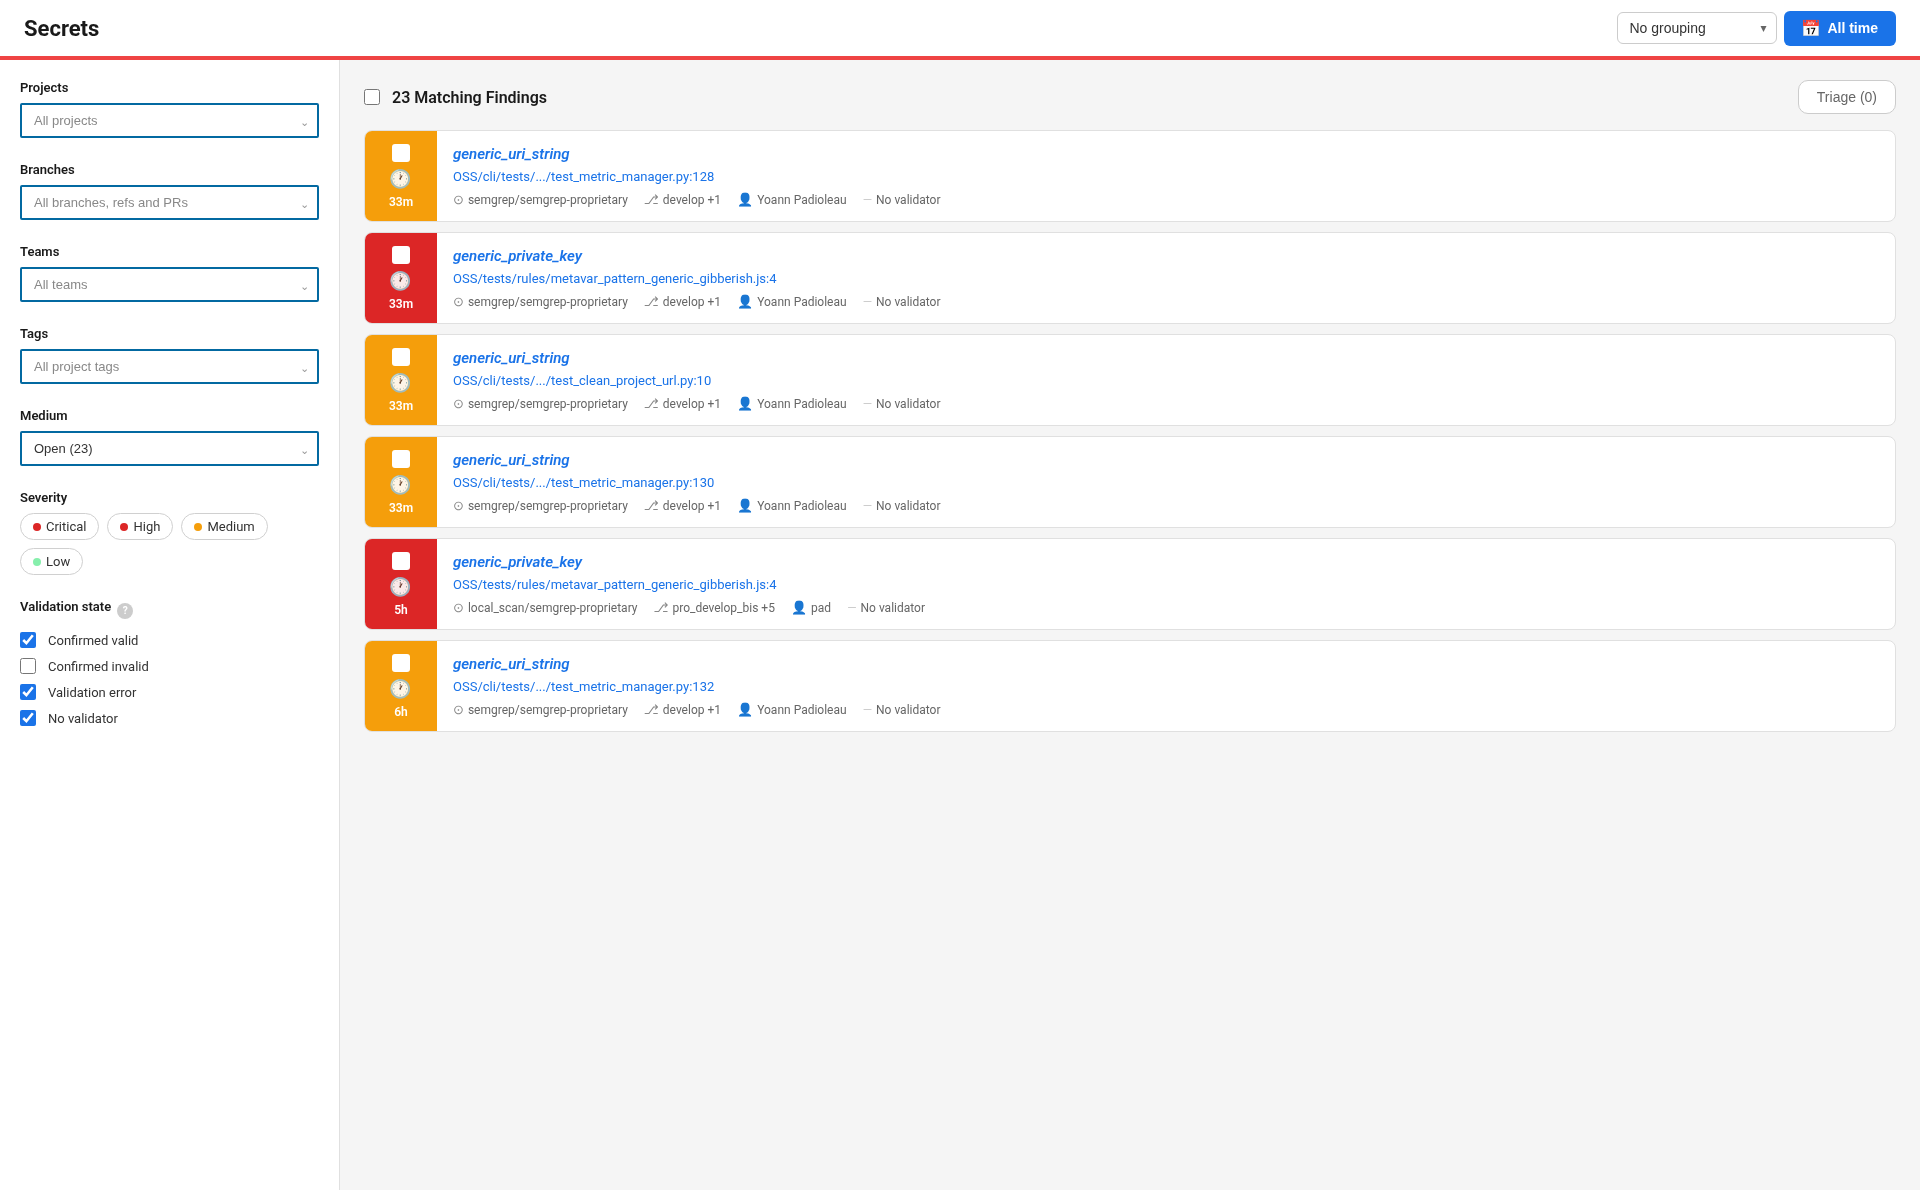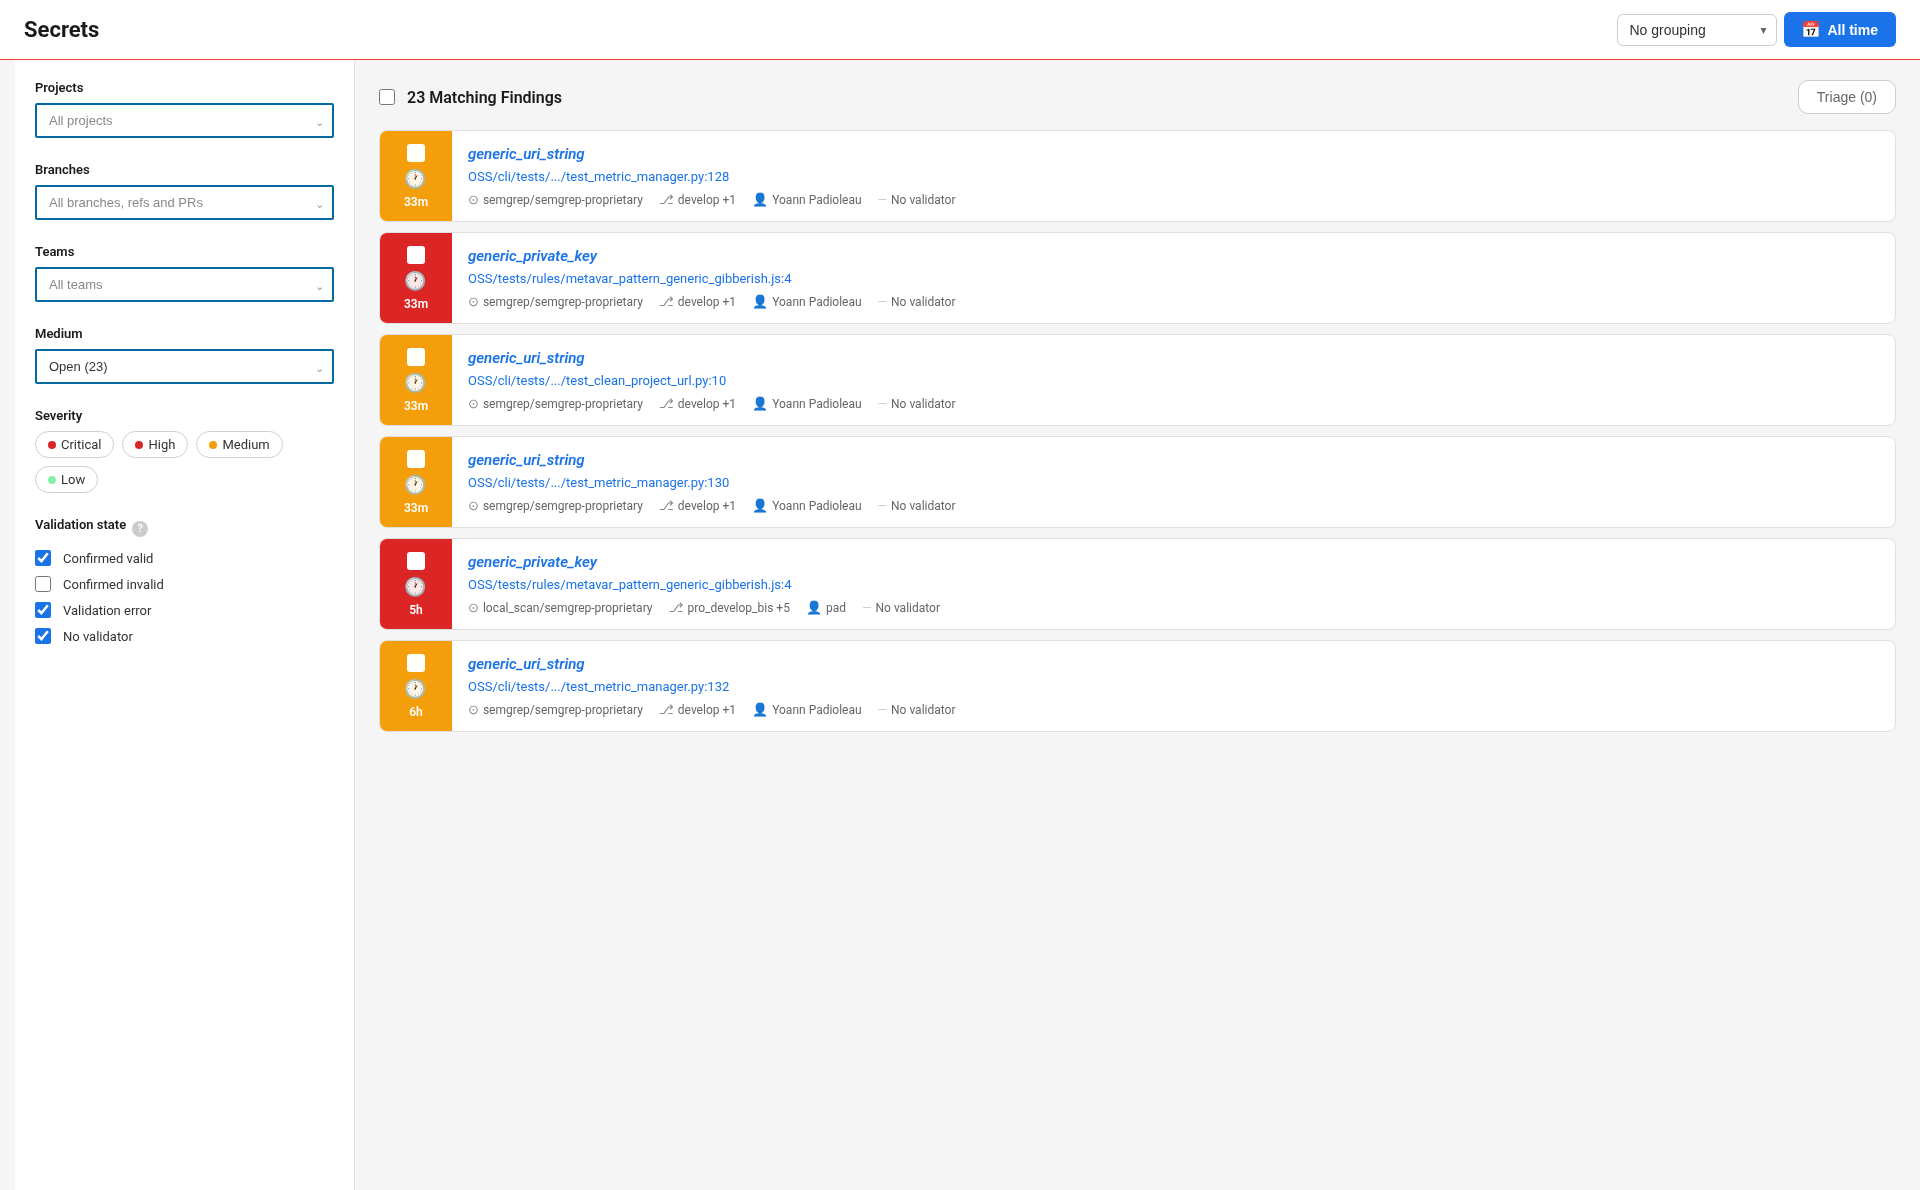--- a/index.html
+++ b/index.html
@@ -4,21 +4,21 @@
   <style>
     * { box-sizing: border-box; margin: 0; padding: 0; }
     body { font-family: -apple-system, BlinkMacSystemFont, 'Segoe UI', Roboto, sans-serif; background: #f5f5f5; color: #333; font-size: 14px; }
 
     .app-header {
       display: flex;
       align-items: center;
       justify-content: space-between;
       padding: 12px 24px;
       background: #fff;
-      border-bottom: 1px solid #ef4444;
+      border-bottom: 4px solid #ef4444;
       height: 60px;
     }
     .app-title { font-size: 22px; font-weight: 700; color: #1a1a1a; }
 
     .header-controls { display: flex; align-items: center; gap: 7px; }
 
     .grouping-select {
       border: 1px solid #ccc;
       border-radius: 6px;
       padding: 7px 32px 7px 12px;
@@ -59,21 +59,20 @@
     .main-layout { display: flex; height: calc(100vh - 60px); overflow: hidden; }
 
     
     .sidebar {
       width: 340px;
       min-width: 340px;
       background: #fff;
       border-right: 1px solid #e0e0e0;
       padding: 20px 20px;
       overflow-y: auto;
-      margin-left: 15px;
     }
 
     .filter-section { margin-bottom: 24px; }
     .filter-label { font-size: 13px; font-weight: 600; color: #1a1a1a; margin-bottom: 8px; }
 
     .filter-select-wrapper { position: relative; }
     .filter-select {
       width: 100%;
       border: 2px solid #0369a1;
       border-radius: 2px;
@@ -252,20 +251,28 @@
 
     <div class="filter-section">
       <div class="filter-label">Teams</div>
       <div class="filter-select-wrapper">
         <select class="filter-select">
           <option>All teams</option>
         </select>
       </div>
     </div>
 
+    <div class="filter-section">
+      <div class="filter-label">Tags</div>
+      <div class="filter-select-wrapper">
+        <select class="filter-select">
+          <option>All project tags</option>
+        </select>
+      </div>
+    </div>
 
     <div class="filter-section">
       <div class="filter-label">Medium</div>
       <div class="filter-select-wrapper">
         <select class="filter-select" style="color:#333;">
           <option>Open (23)</option>
         </select>
       </div>
     </div>
 

